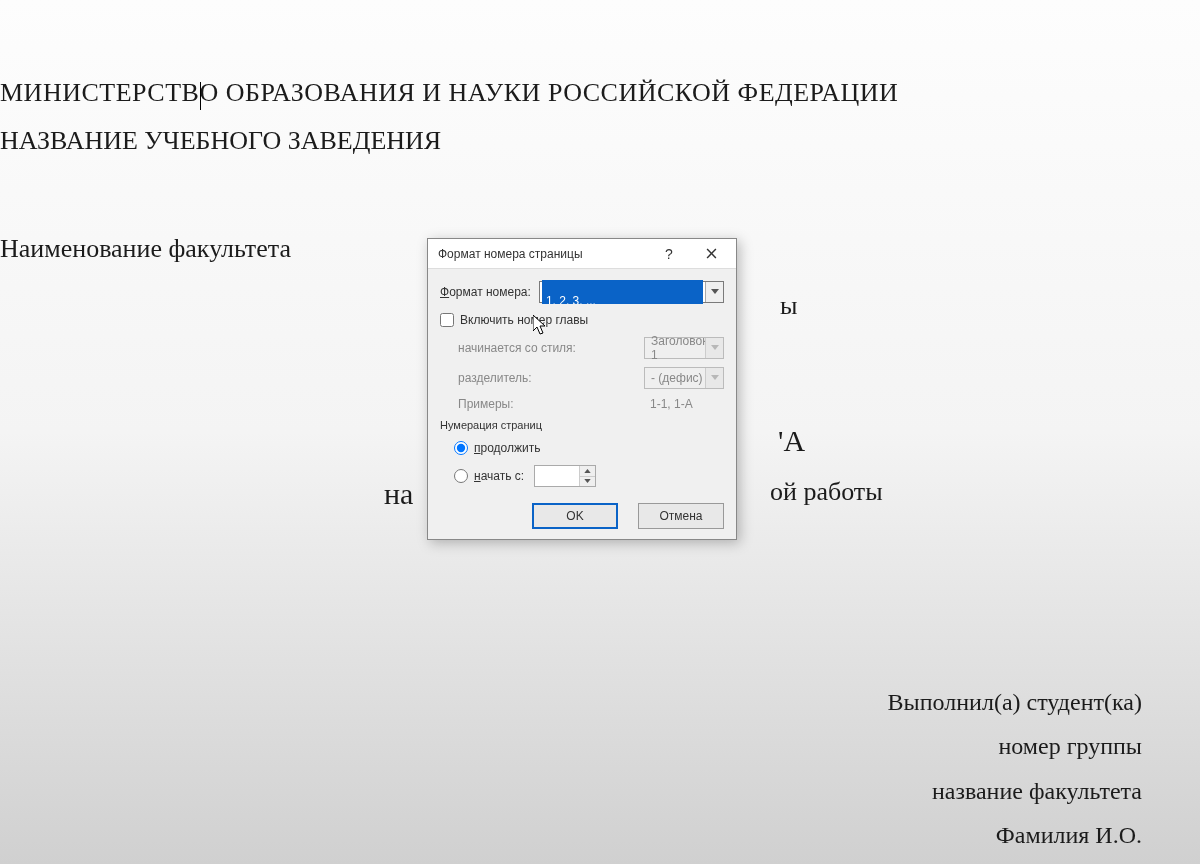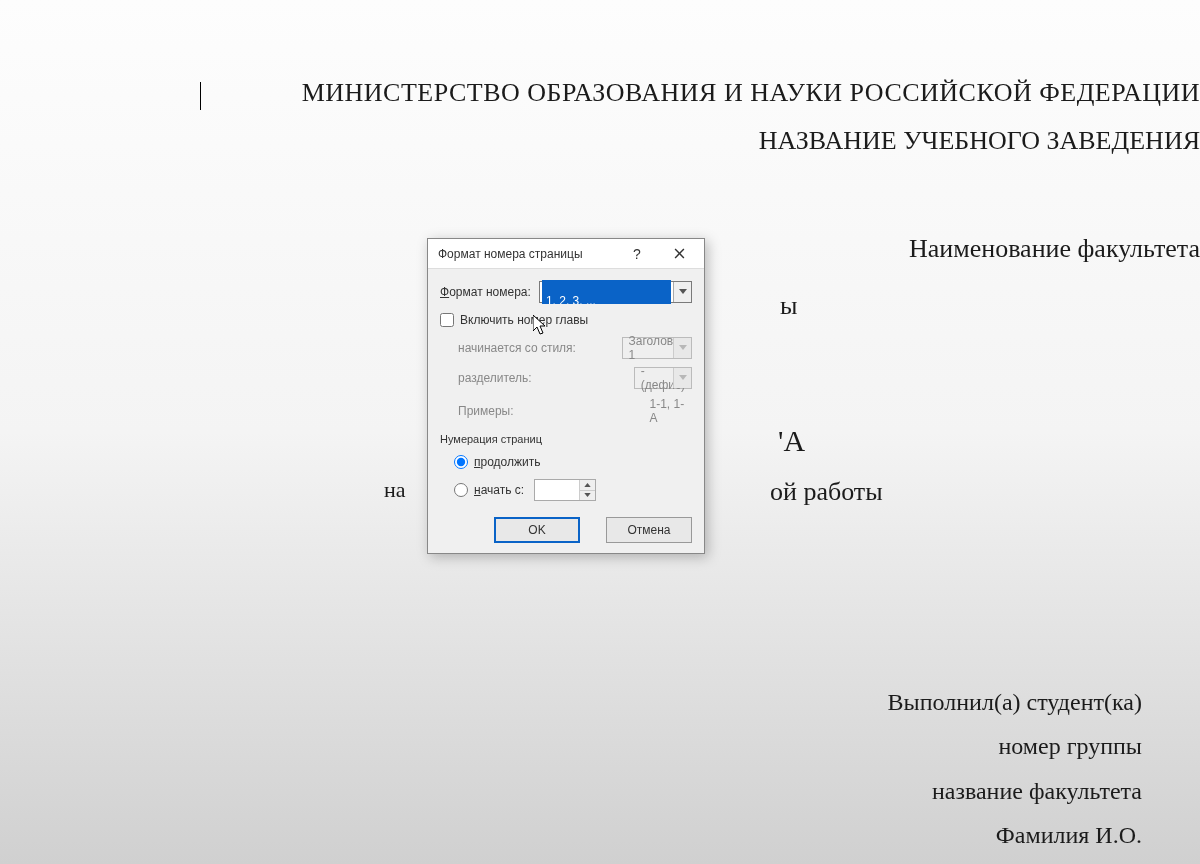--- a/index.html
+++ b/index.html
@@ -8,21 +8,21 @@
     height: 864px;
     background: linear-gradient(to bottom, #fdfdfd 0%, #f4f4f4 50%, #d0d0d0 100%);
     font-family: "Times New Roman", Times, serif;
     position: relative;
     overflow: hidden;
   }
   .doc {
     position: absolute;
     top: 0; left: 0; right: 0;
     padding-top: 78px;
-    text-align: right;
+    text-align: left;
     color: #1b1b1b;
   }
   .doc .line1 { font-size: 26px; letter-spacing: 0.5px; }
   .doc .line2 { font-size: 26px; margin-top: 18px; }
   .doc .line3 { font-size: 26px; margin-top: 78px; }
   .doc .line4-partial {
     position: absolute;
     top: 291px;
     font-size: 26px;
     width: 100%;
@@ -31,21 +31,21 @@
   .doc .line5-frag {
     position: absolute;
     top: 424px;
     font-size: 30px;
     left: 778px;
   }
   .doc .line6-left {
     position: absolute;
     top: 477px;
     left: 384px;
-    font-size: 22px;
+    font-size: 30px;
   }
   .doc .line6-right {
     position: absolute;
     top: 477px;
     left: 770px;
     font-size: 26px;
   }
   .signature {
     position: absolute;
     right: 58px;
@@ -61,21 +61,21 @@
     left: 200px;
     width: 1px;
     height: 28px;
     background: #000;
   }
   
   .dialog {
     position: absolute;
     top: 238px;
     left: 427px;
-    width: 278px;
+    width: 310px;
     background: #f0f0f0;
     border: 1px solid #888;
     box-shadow: 3px 3px 12px rgba(0,0,0,0.25);
     font-family: "Segoe UI", Tahoma, sans-serif;
     font-size: 12px;
     color: #333;
   }
   .titlebar {
     display: flex;
     align-items: center;
@@ -212,21 +212,21 @@
   .spinner .spin div {
     flex: 1;
     background: #efefef;
     display: flex; align-items: center; justify-content: center;
   }
   .spinner .spin div:first-child { border-bottom: 1px solid #ccc; }
   .spinner .spin svg { width: 7px; height: 4px; }
   .buttons {
     display: flex;
     justify-content: flex-end;
-    gap: 26px;
+    gap: 20px;
     padding-top: 6px;
     align-items: center;
   }
   .buttons button {
     width: 86px;
     height: 26px;
     font-size: 12px;
     font-family: "Segoe UI", Tahoma, sans-serif;
     background: #e8e8e8;
     border: 1px solid #999;

